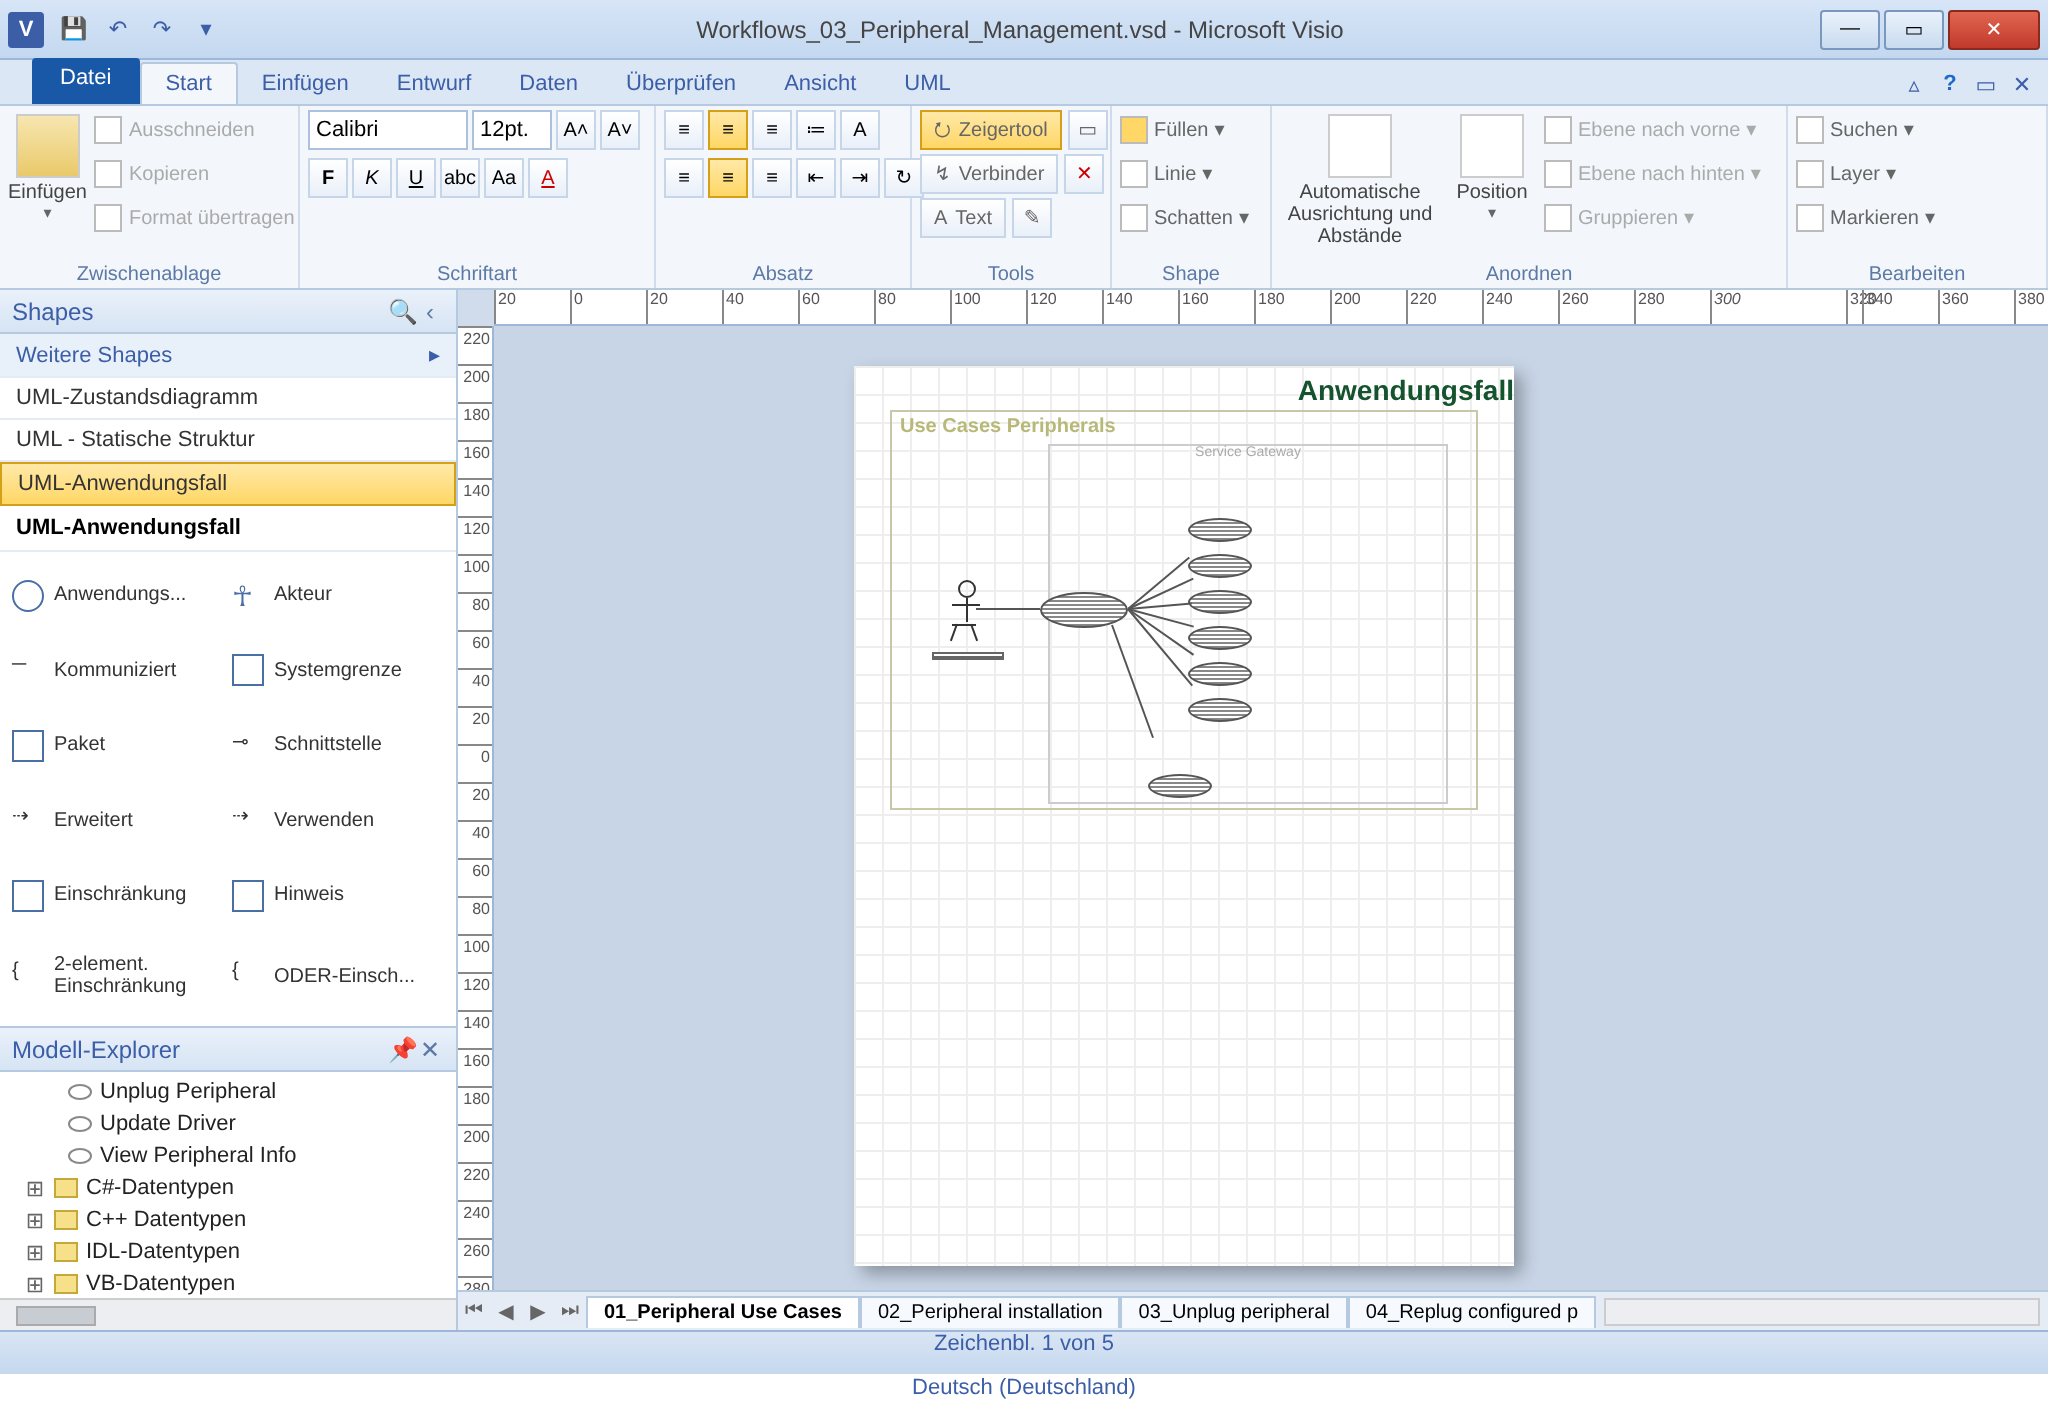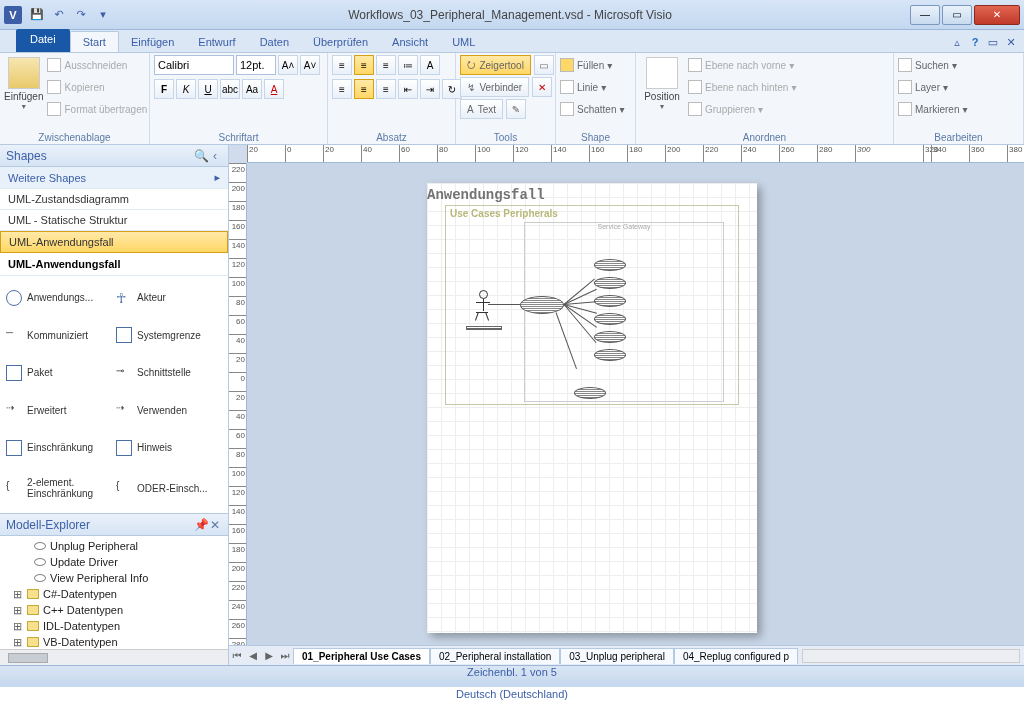--- a/index.html
+++ b/index.html
@@ -71,21 +71,21 @@
 
 .canvas-wrap { flex: 1; display: flex; flex-direction: column; background: #d0dceb; position: relative; }
 .hruler { height: 18px; background: #fff; border-bottom: 1px solid #9db7d8; position: relative; margin-left: 18px; overflow: hidden; font-size: 8px; color: #555; }
 .hruler .tick { position: absolute; top: 0; height: 18px; border-left: 1px solid #888; padding-left: 1px; }
 .body2 { flex: 1; display: flex; overflow: hidden; }
 .vruler { width: 18px; background: #fff; border-right: 1px solid #9db7d8; position: relative; overflow: hidden; font-size: 8px; color: #555; }
 .vruler .tick { position: absolute; left: 0; width: 18px; border-top: 1px solid #888; padding-top: 1px; text-align: right; padding-right: 2px; }
 .drawarea { flex: 1; background: #c8d5e6; position: relative; overflow: hidden; }
 .page { position: absolute; left: 180px; top: 20px; width: 330px; height: 450px; background: #fff; box-shadow: 4px 4px 8px rgba(0,0,0,0.3); }
 .grid { position: absolute; inset: 0; background-image: linear-gradient(#eee 1px, transparent 1px), linear-gradient(90deg, #eee 1px, transparent 1px); background-size: 14px 14px; }
-.pagetitle { position: absolute; top: 4px; left: 0; right: 0; text-align: left; color: #737373; font-size: 14px; font-weight: bold; font-family: Liberation Mono, monospace; }
+.pagetitle { position: absolute; top: 4px; left: 0; right: 0; text-align: right; color: #14532d; font-size: 14px; font-weight: bold; }
 .ucbox { position: absolute; left: 18px; top: 22px; right: 18px; height: 200px; border: 1px solid #c8c8a8; }
 .ucbox .lbl { color: #b8b878; font-size: 10px; font-weight: bold; padding: 2px 4px; }
 .gwbox { position: absolute; left: 78px; top: 16px; width: 200px; height: 180px; border: 1px solid #ccc; font-size: 7px; color: #aaa; text-align: center; }
 .actfig { position: absolute; left: 30px; top: 84px; }
 .actfig .head { width: 9px; height: 9px; border: 1px solid #333; border-radius: 50%; margin: 0 auto; }
 .actfig .bodyline { width: 1px; height: 12px; background: #333; margin: 0 auto; }
 .actfig .arms { width: 14px; height: 1px; background: #333; position: relative; top: -9px; }
 .actfig .legs { width: 12px; height: 8px; border-top: 1px solid #333; position: relative; transform: rotate(0); }
 .actfig .legs::before, .actfig .legs::after { content: ''; position: absolute; width: 1px; height: 9px; background: #333; top: -1px; }
 .actfig .legs::before { left: 2px; transform: rotate(20deg); transform-origin: top; }
@@ -250,20 +250,24 @@
       <div class="row"><span class="smic" style="background:#ffd766"></span><span>Füllen</span> ▾</div>
       <div class="row"><span class="smic"></span><span>Linie</span> ▾</div>
       <div class="row"><span class="smic"></span><span>Schatten</span> ▾</div>
     </div>
       </div>
     <div class="label">Shape</div>
   </div>
 
   <div class="rgroup" style="width:258px">
     <div class="body">
+      <div class="bigbtn" style="width:80px">
+        <div class="ic"></div>
+        <div class="txt" style="width:80px;text-align:center">Automatische Ausrichtung und Abstände</div>
+      </div>
       <div class="bigbtn">
         <div class="ic"></div>
         <div class="txt">Position</div>
         <div style="font-size:8px;color:#666">▾</div>
       </div>
       <div class="col">
         <div class="row dim"><span class="smic"></span><span>Ebene nach vorne</span> ▾</div>
         <div class="row dim"><span class="smic"></span><span>Ebene nach hinten</span> ▾</div>
         <div class="row dim"><span class="smic"></span><span>Gruppieren</span> ▾</div>
       </div>

